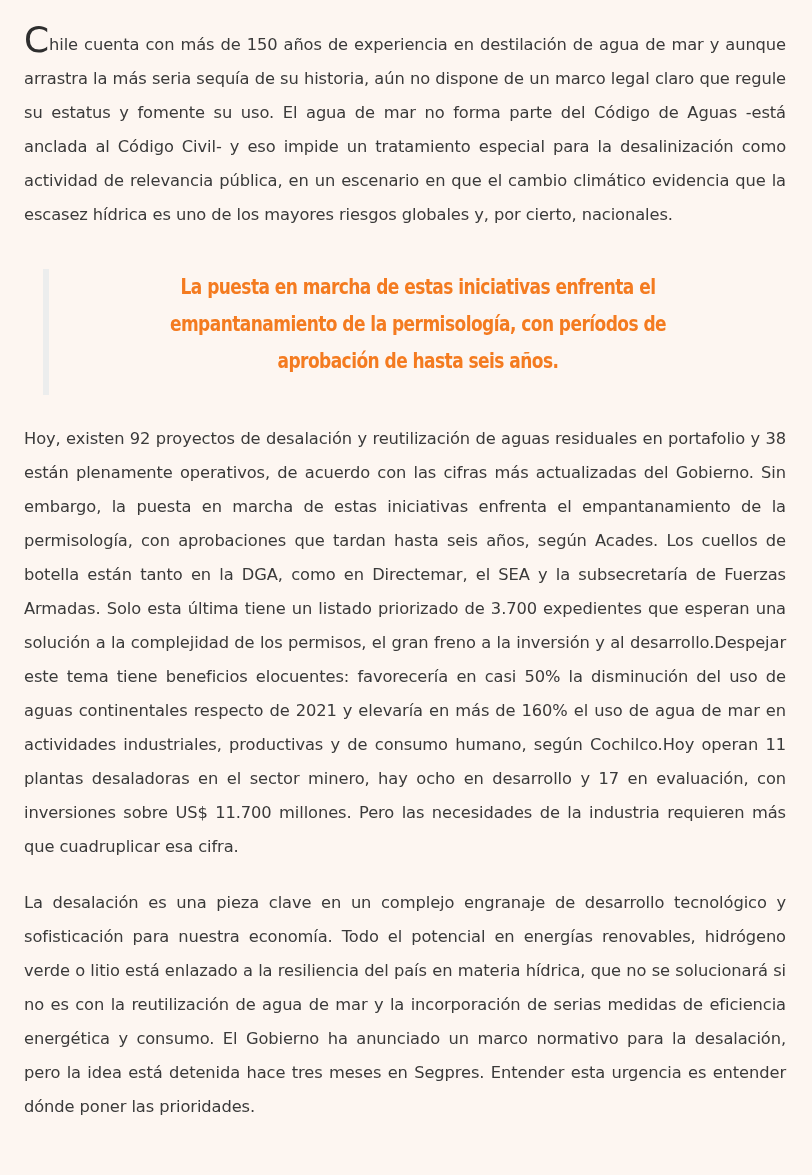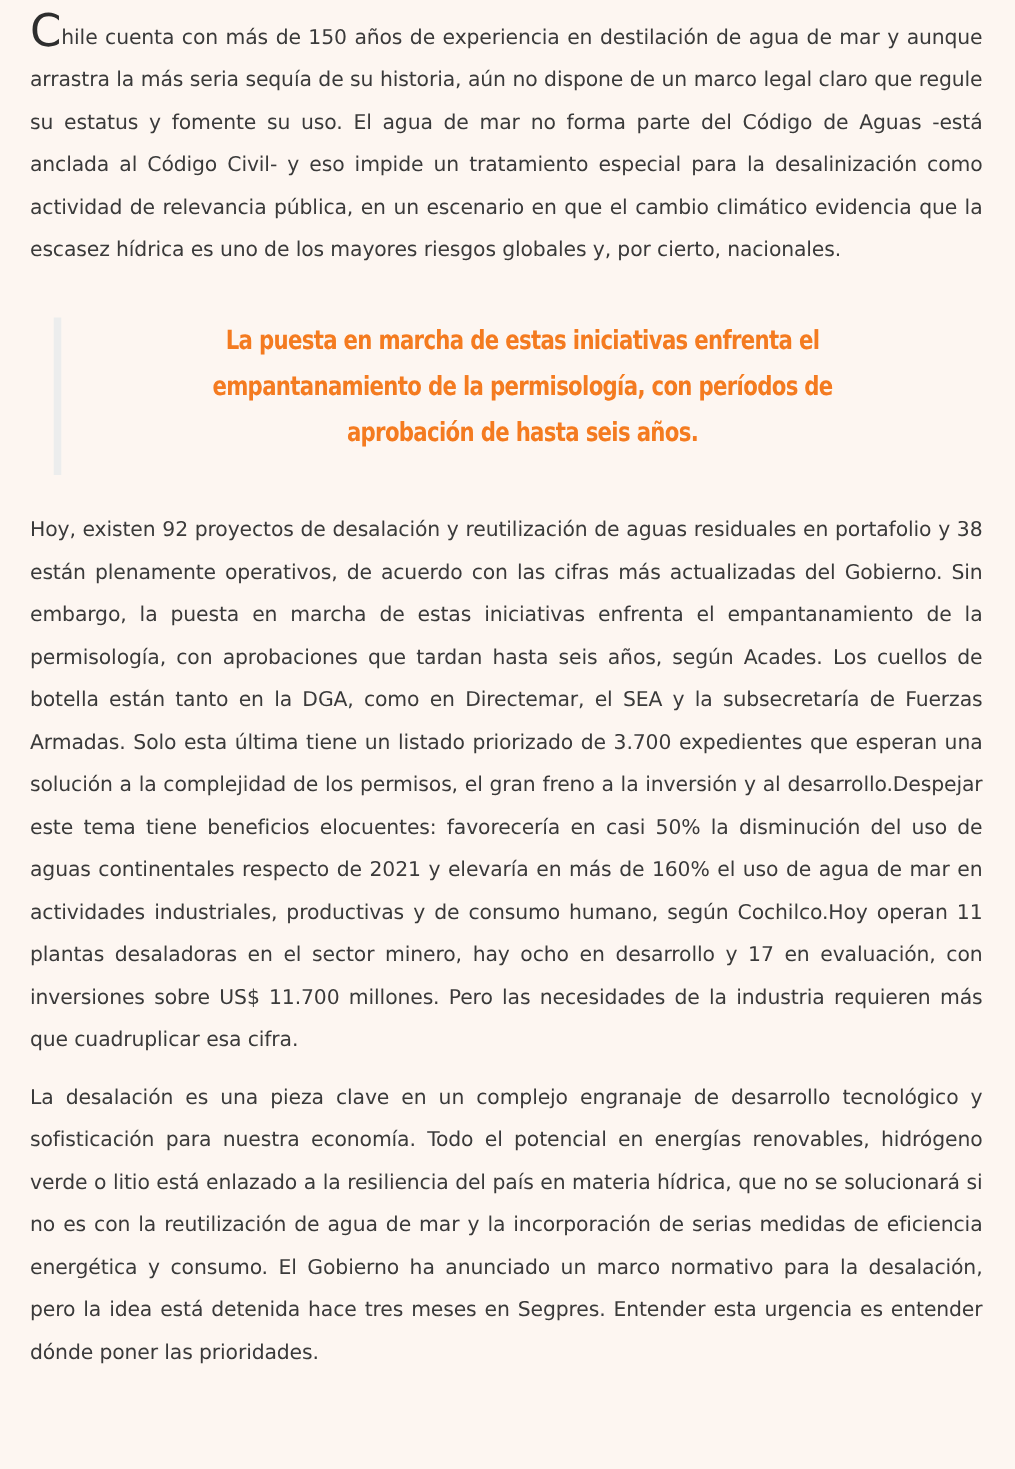--- a/index.html
+++ b/index.html
@@ -6,21 +6,21 @@
   body {
     width: 812px;
     height: 1175px;
     background: #fdf6f1;
     overflow: hidden;
     font-family: "DejaVu Sans", sans-serif;
     color: #3a3a3a;
   }
   .article {
     position: relative;
-    padding: 0 26px 0 24px;
+    padding: 14px 26px 0 24px;
   }
   .para {
     margin: 0;
     font-size: 16.3px;
     line-height: 34px;
     text-align: justify;
     letter-spacing: -0.1px;
   }
   .para-1 { padding-top: 11px; }
   .dropcap {
@@ -46,21 +46,21 @@
     color: #f47b20;
     font-family: "DejaVu Sans Condensed", "DejaVu Sans", sans-serif;
     font-size: 21px;
     font-weight: bold;
     line-height: 37px;
     letter-spacing: -0.6px;
     transform: scaleX(0.9);
     width: 620px;
   }
   .para-2 { margin-top: 27px; }
-  .para-3 { margin-top: 12px; }
+  .para-3 { margin-top: 22px; }
 </style>
 </head>
 <body>
 
 <div class="article">
   <p class="para para-1"><span class="dropcap">C</span><span>hile cuenta con más de 150 años de experiencia en destilación de agua de mar y aunque arrastra la más seria sequía de su historia, aún no dispone de un marco legal claro que regule su estatus y fomente su uso. El agua de mar no forma parte del Código de Aguas -está anclada al Código Civil- y eso impide un tratamiento especial para la desalinización como actividad de relevancia pública, en un escenario en que el cambio climático evidencia que la escasez hídrica es uno de los mayores riesgos globales y, por cierto, nacionales.</span></p>
 
   <blockquote class="quote">
     <p class="quote-text">La puesta en marcha de estas iniciativas enfrenta el empantanamiento de la permisología, con períodos de aprobación de hasta seis años.</p>
   </blockquote>

